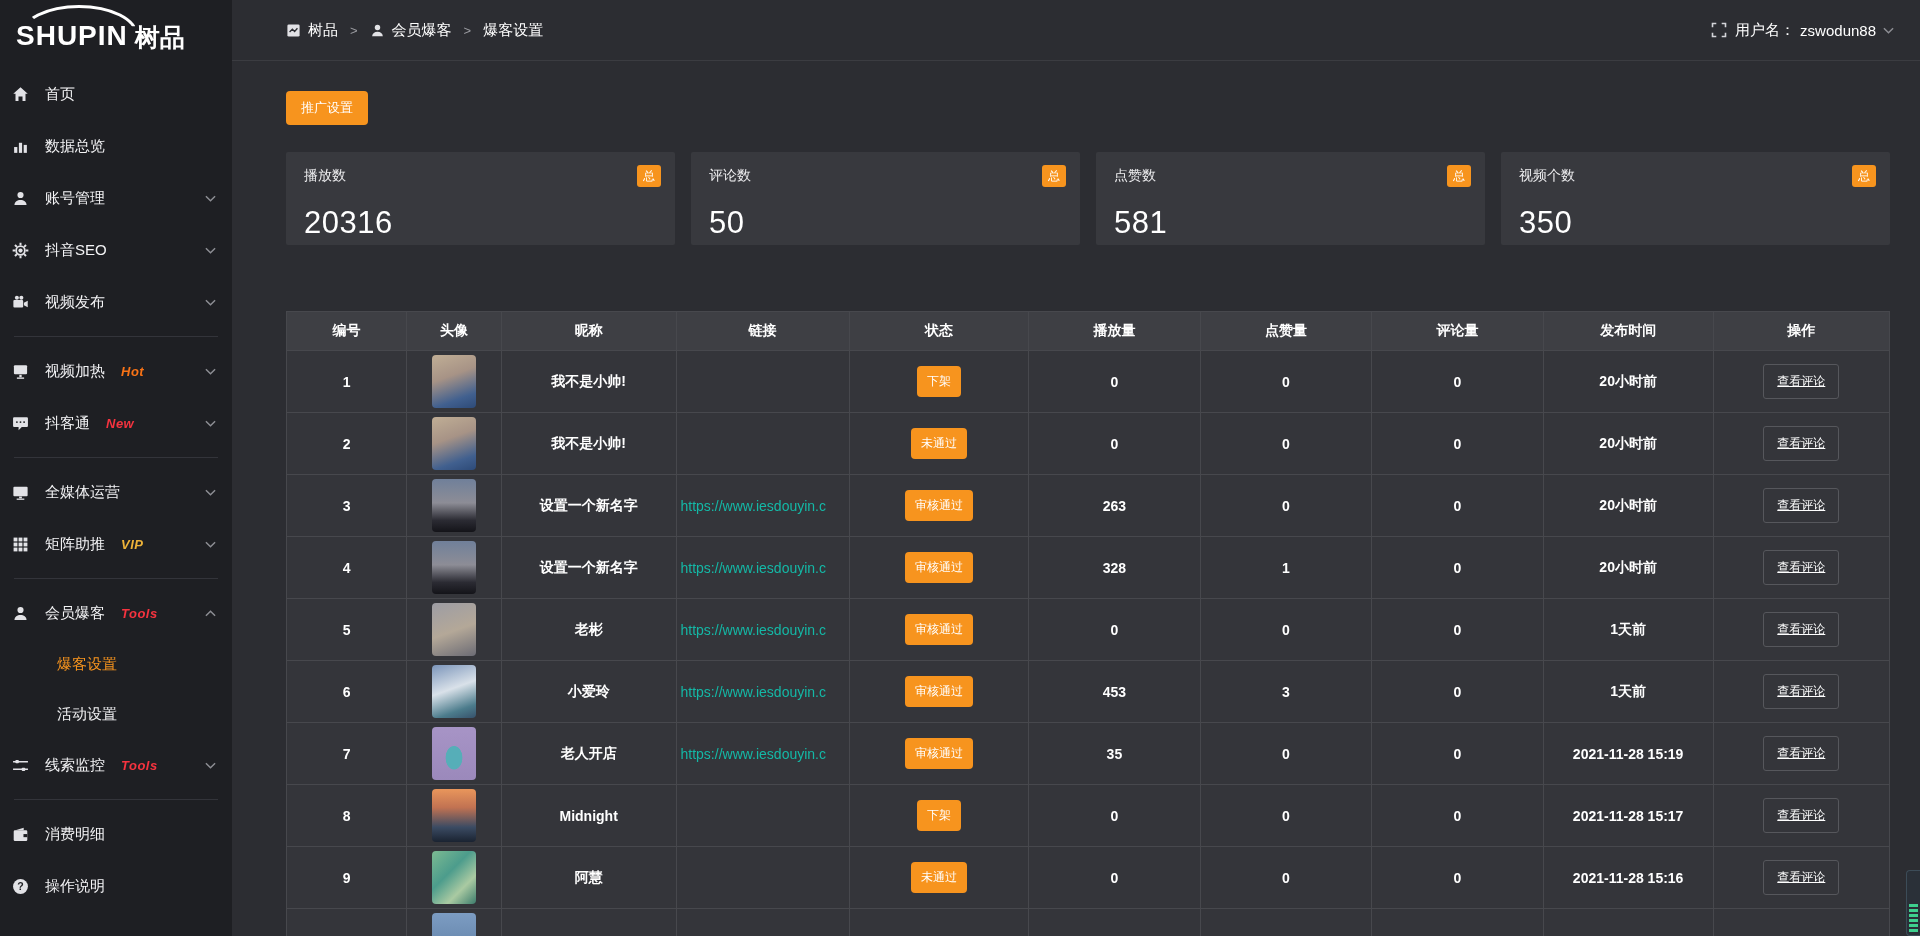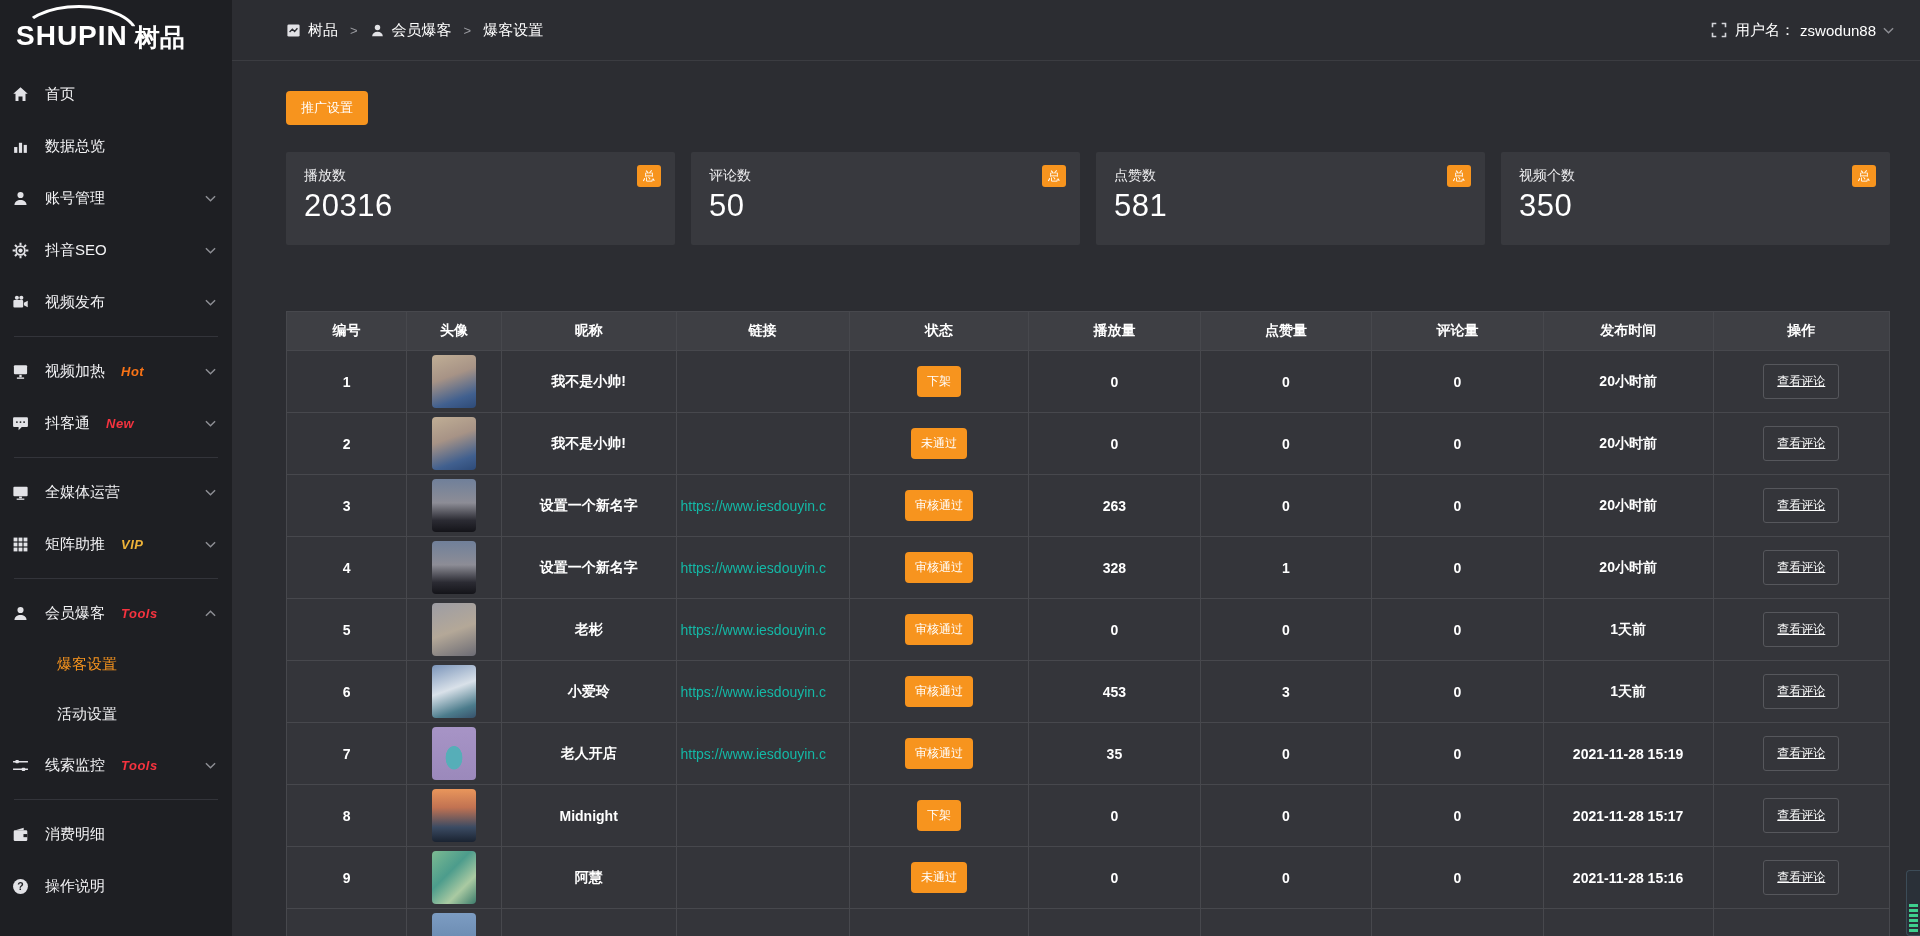--- a/index.html
+++ b/index.html
@@ -47,21 +47,21 @@
   .user .menu-chevron { margin-left:2px; }
 
   .content { padding:30px 30px 0 54px; flex:1; overflow:hidden; }
   .promote-btn { background:#f7941e; color:#fff; border:none; border-radius:4px;
                  font-size:13px; padding:8px 15px; cursor:pointer; font-family:inherit; }
 
   .cards { display:flex; gap:16px; margin-top:27px; }
   .card { flex:1; background:#38393e; height:93px; position:relative;
           padding:15px 18px; border-radius:2px; }
   .card-label { font-size:14px; color:#ededef; }
-  .card-value { font-size:31px; margin-top:3px; letter-spacing:.5px; }
+  .card-value { font-size:31px; margin-top:20px; letter-spacing:.5px; }
   .card-badge { position:absolute; top:13px; right:14px; background:#f7941e;
                 font-size:12px; line-height:1; padding:5px 6px; border-radius:3px; cursor:pointer; }
 
   
   .table-wrap { margin-top:66px; }
   table { width:100%; border-collapse:collapse; table-layout:fixed; background:#34353a; }
   th { background:#3e3f44; height:39px; font-size:14px; font-weight:700; color:#fff;
        border:1px solid #47484d; }
   td { height:62px; text-align:center; font-size:14px; font-weight:700;
        border:1px solid #47484d; color:#fff; padding:0 4px; }

